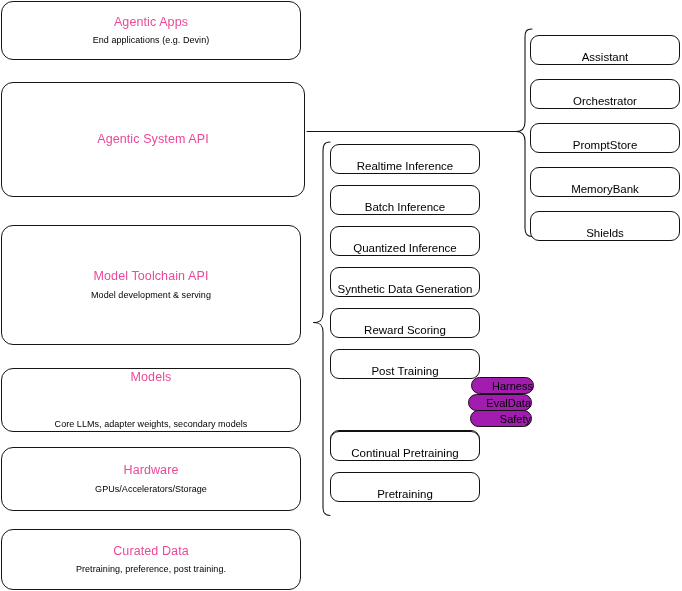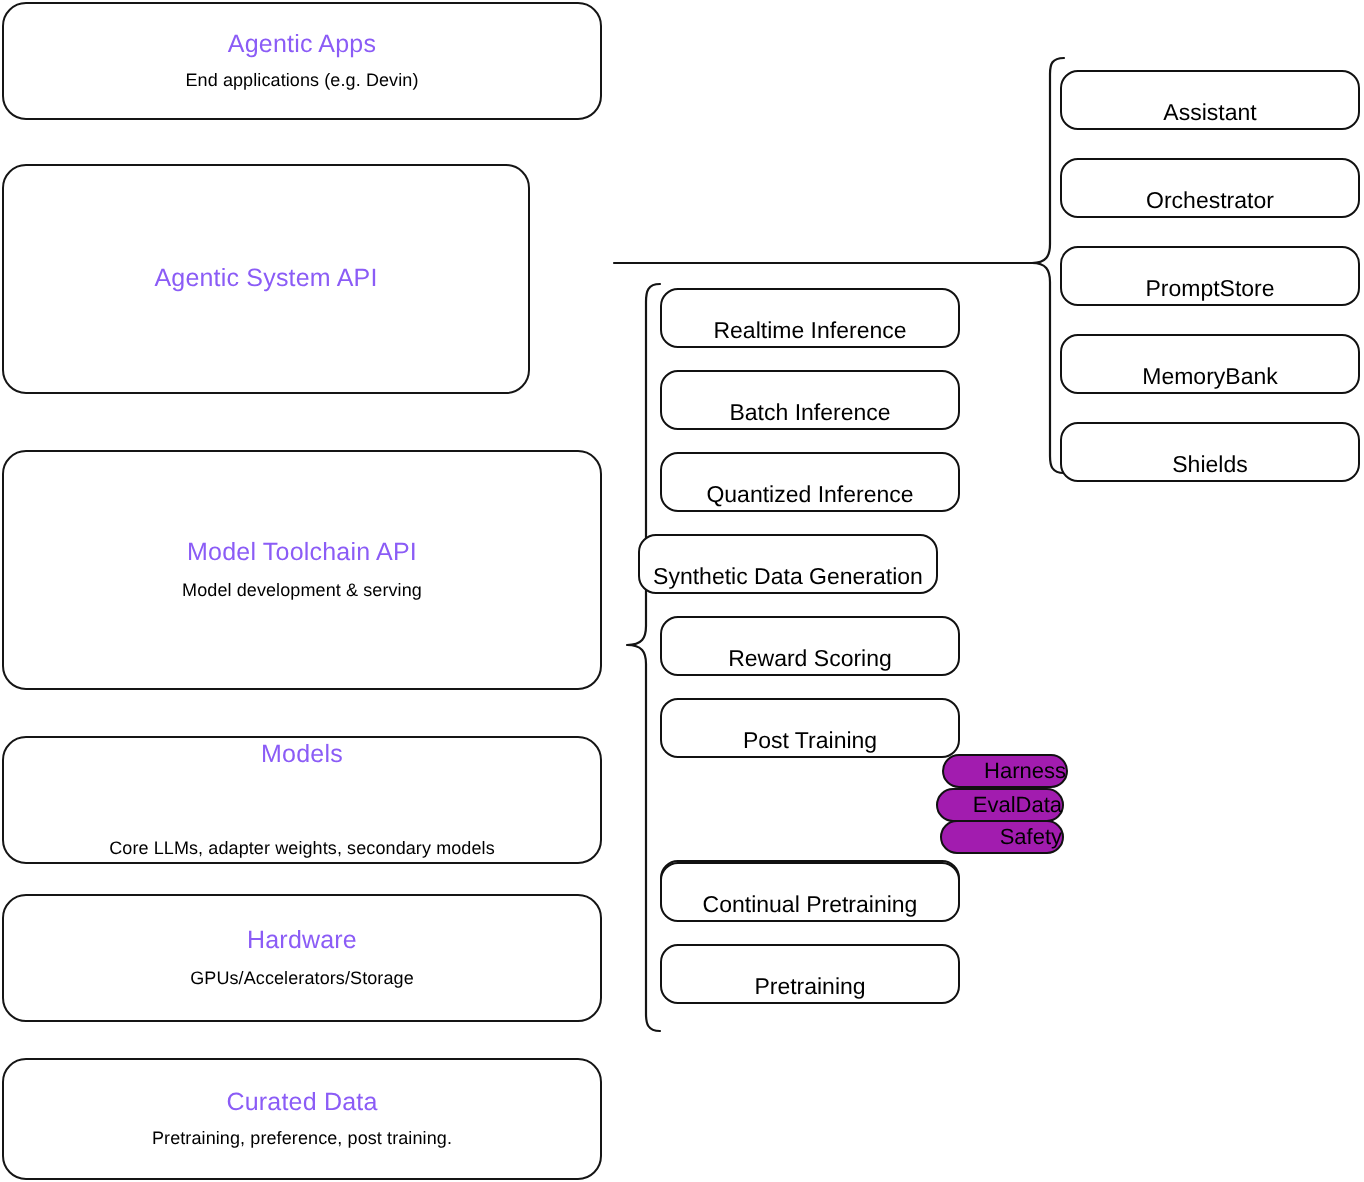--- a/index.html
+++ b/index.html
@@ -27,21 +27,21 @@
     background: #ffffff;
     display: flex;
     flex-direction: column;
     align-items: center;
     justify-content: center;
     text-align: center;
     line-height: 1.25;
   }
   .layer-title {
     font-size: 12.5px;
-    color: #8b5cf6;
+    color: #ec4899;
     letter-spacing: 0.1px;
   }
   .layer-sub {
     font-size: 9px;
     color: #000;
     margin-top: 5px;
     letter-spacing: 0.05px;
   }
   .leaf {
     border-radius: 9px;
@@ -114,21 +114,21 @@
                L 15 368
                C 15 373, 16 376.5, 22 376.5"></path>
     </svg>
   </div>
 
   <div id="layers">
       <div class="box" style="left: 1px; top: 1px; width: 300px; height: 59px;">
         <div class="layer-title">Agentic Apps</div>
         <div class="layer-sub">End applications (e.g. Devin)</div>
       </div>
-      <div class="box" style="left: 1px; top: 82px; width: 264px; height: 115px;">
+      <div class="box" style="left: 1px; top: 82px; width: 304px; height: 115px;">
         <div class="layer-title">Agentic System API</div>
       </div>
       <div class="box" style="left: 1px; top: 225px; width: 300px; height: 120px;">
         <div class="layer-title">Model Toolchain API</div>
         <div class="layer-sub">Model development &amp; serving</div>
       </div>
       <div class="box" style="left: 1px; top: 368px; width: 300px; height: 64px; gap: 28px;">
         <div class="layer-title">Models</div>
         <div class="layer-sub">Core LLMs, adapter weights, secondary models</div>
       </div>
@@ -145,21 +145,21 @@
   <div id="toolchain-items">
       <div class="box leaf" style="left: 330px; top: 144px; width: 150px; height: 30px;">
         <span class="leaf-label">Realtime Inference</span>
       </div>
       <div class="box leaf" style="left: 330px; top: 185px; width: 150px; height: 30px;">
         <span class="leaf-label">Batch Inference</span>
       </div>
       <div class="box leaf" style="left: 330px; top: 226px; width: 150px; height: 30px;">
         <span class="leaf-label">Quantized Inference</span>
       </div>
-      <div class="box leaf" style="left: 319px; top: 267px; width: 150px; height: 30px;">
+      <div class="box leaf" style="left: 330px; top: 267px; width: 150px; height: 30px;">
         <span class="leaf-label">Synthetic Data Generation</span>
       </div>
       <div class="box leaf" style="left: 330px; top: 308px; width: 150px; height: 30px;">
         <span class="leaf-label">Reward Scoring</span>
       </div>
       <div class="box leaf" style="left: 330px; top: 349px; width: 150px; height: 30px;">
         <span class="leaf-label">Post Training</span>
       </div>
       <div class="box leaf" style="left: 330px; top: 390px; width: 150px; height: 30px; margin-top: 40px;">
         <span class="leaf-label">Evals</span>

